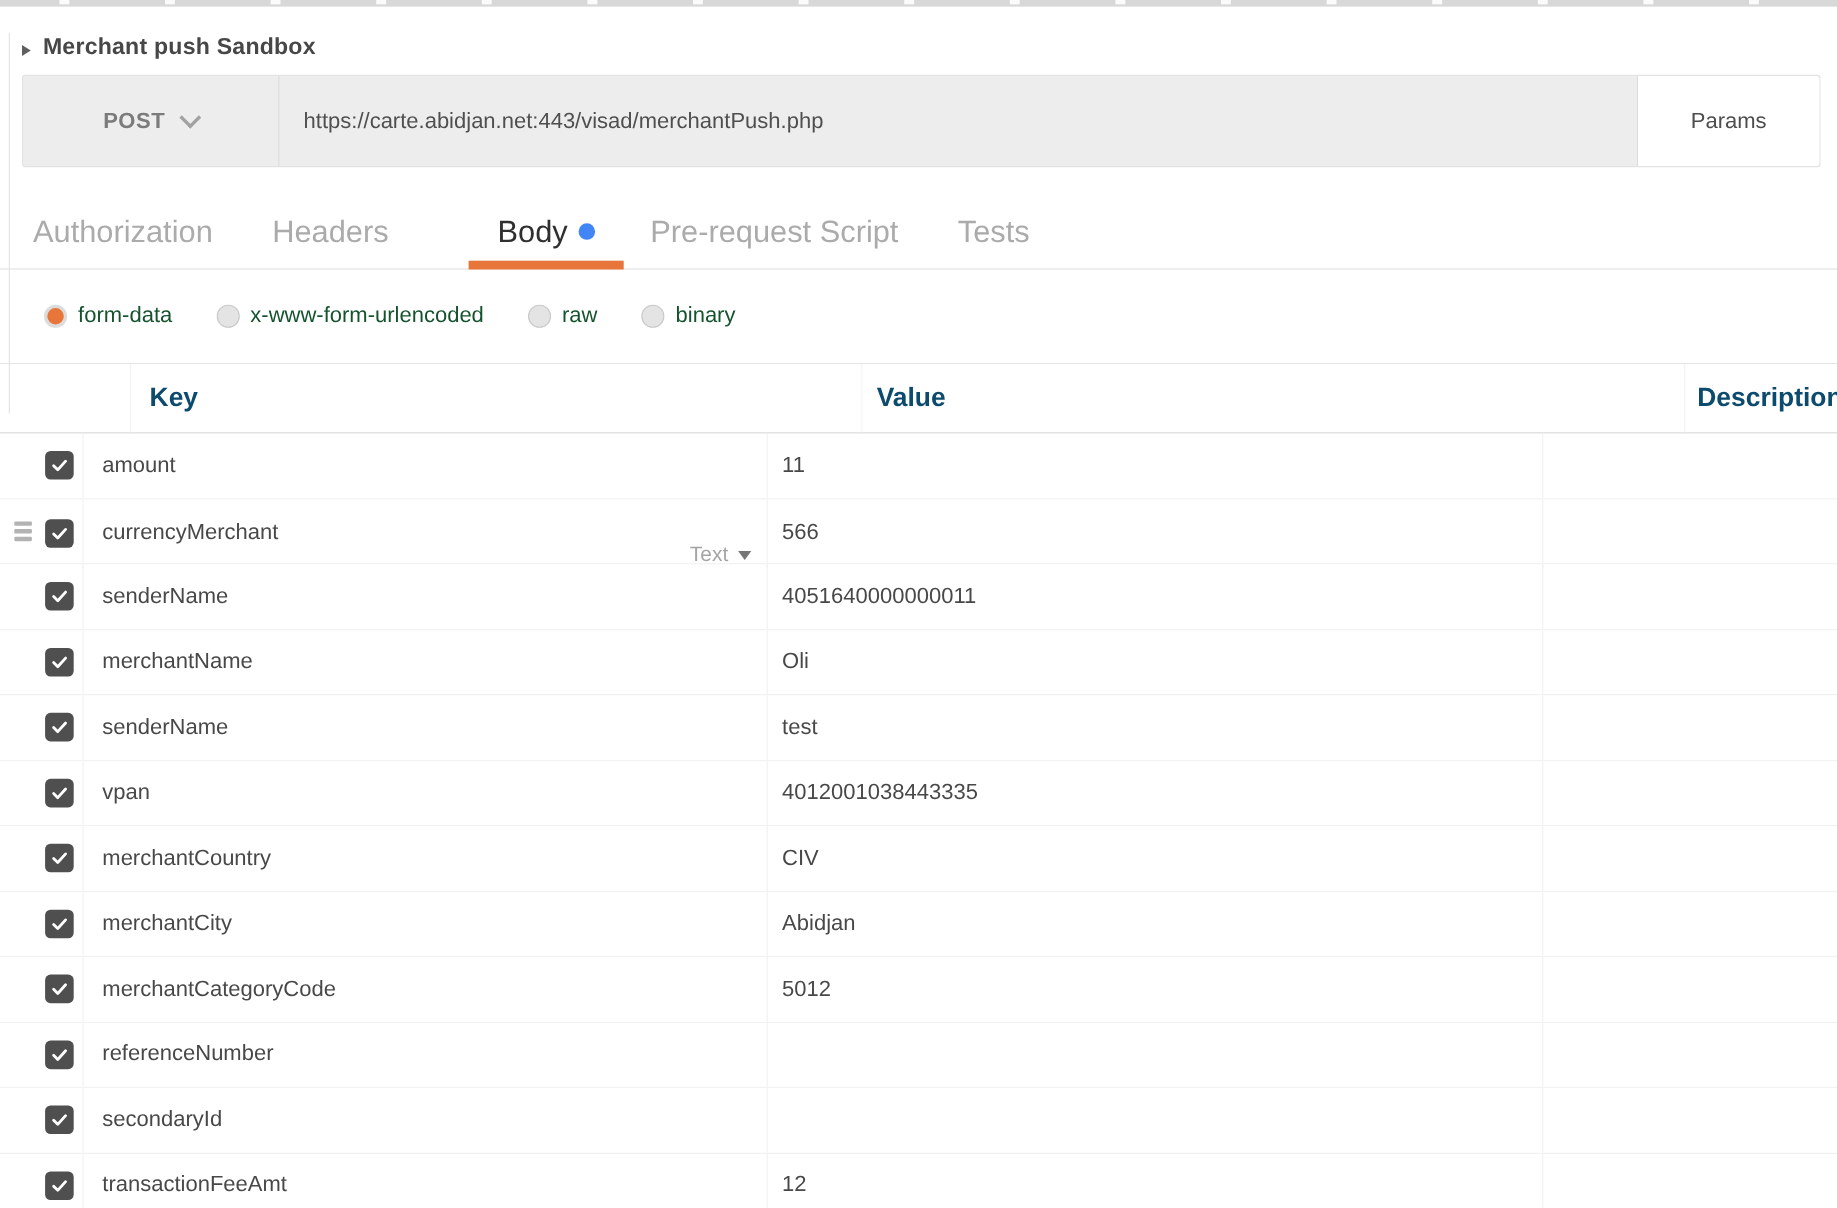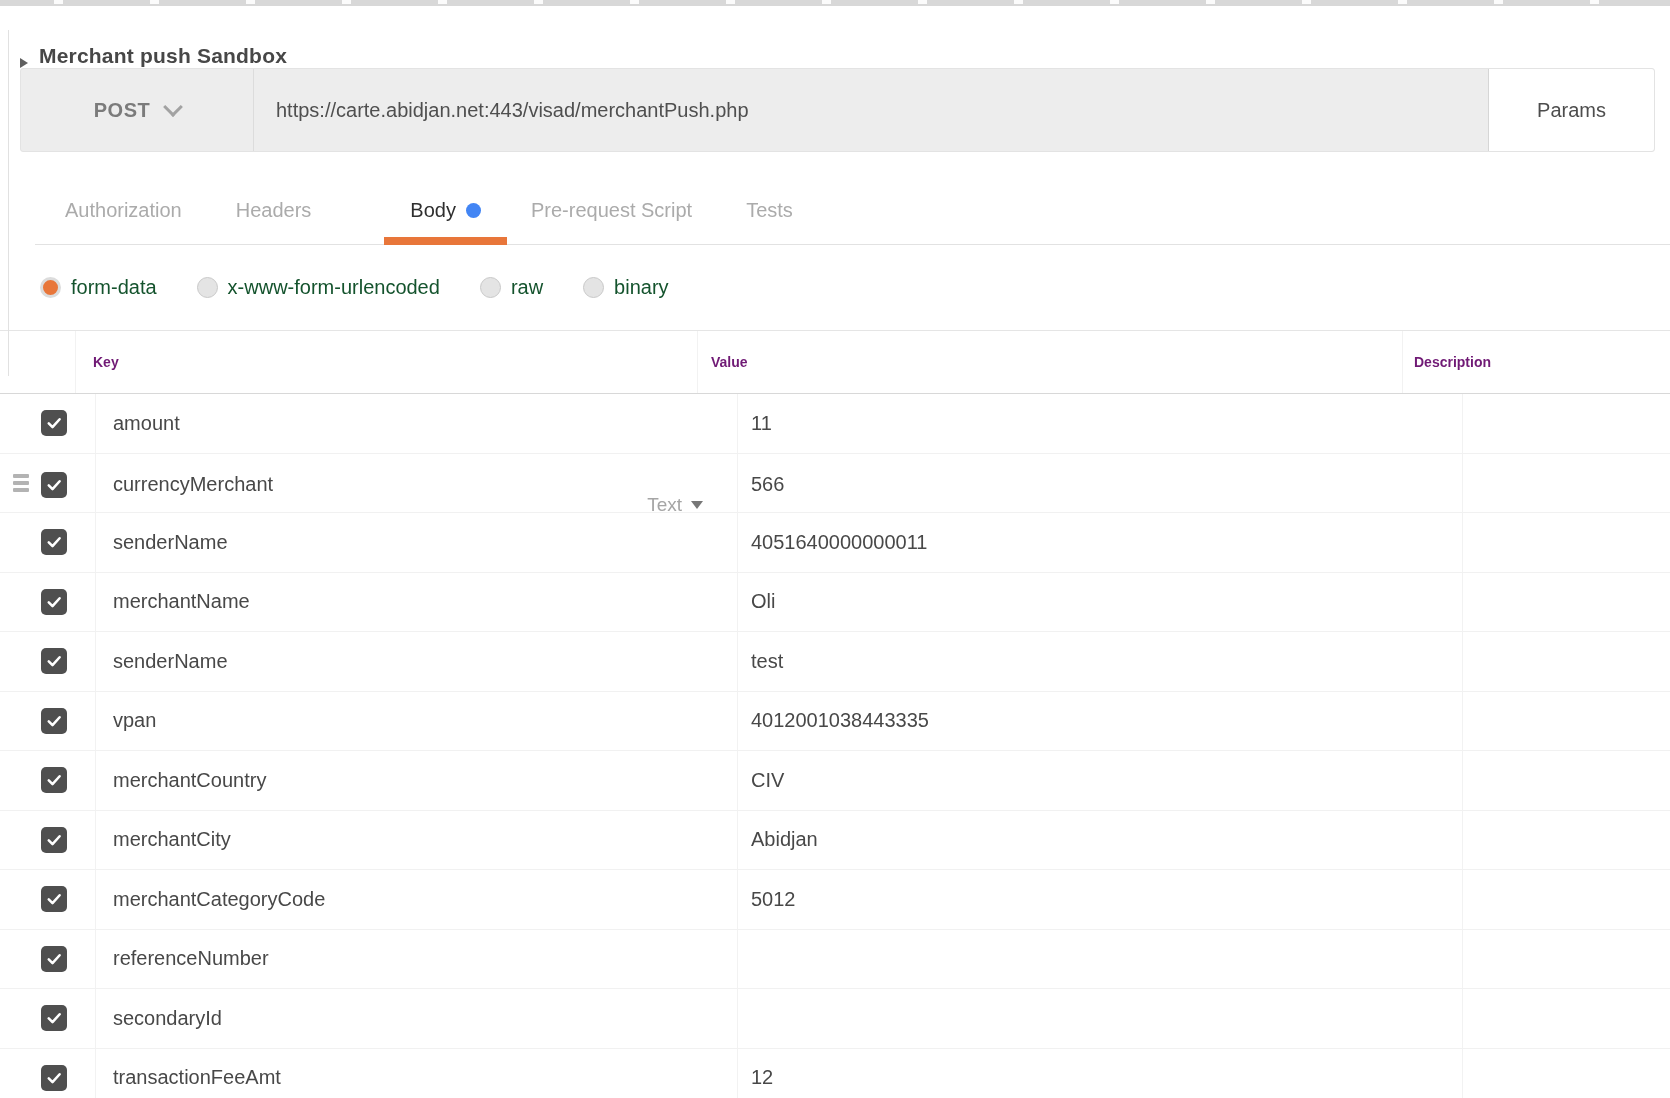--- a/index.html
+++ b/index.html
@@ -11,21 +11,21 @@
     position: relative;
   }
 
   
   .top-strip { height: 6px; background: #d8d8d8; position: relative; }
   .top-strip .notch { position: absolute; top: 0; height: 4px; width: 9px; background: #fbfbfb; }
 
   .left-edge-line { position: absolute; left: 8px; top: 30px; width: 1px; height: 346px; background: #e1e1e1; }
 
   
-  .title-row { height: 62px; padding: 12px 16px 0 20px; display: flex; align-items: flex-end; gap: 11px; }
+  .title-row { height: 62px; padding: 12px 16px 0 20px; display: flex; align-items: center; gap: 11px; }
   .collapse-caret {
     width: 0; height: 0; margin-top: 6px;
     border-left: 8px solid #5f5f5f;
     border-top: 5px solid transparent;
     border-bottom: 5px solid transparent;
   }
   .request-title { font-size: 21px; font-weight: 700; color: #474747; letter-spacing: 0.2px; }
 
   
   .url-bar {
@@ -48,21 +48,21 @@
     width: 166px; border-left: 1px solid #d6d6d6; border-radius: 0 3px 3px 0;
     display: flex; align-items: center; justify-content: center;
     font-size: 20px; color: #4d4d4d; cursor: pointer; background: #ffffff;
   }
 
   
   .tabs-row {
     margin-top: 25px; height: 68px; padding-left: 30px;
     display: flex; align-items: stretch;
     border-bottom: 1px solid #e2e2e2;
-    font-size: 20px; color: #ababab; margin-left: 35px;
+    font-size: 28px; color: #ababab;
   }
   .tab { position: relative; display: flex; align-items: center; margin-right: 54px; cursor: pointer; white-space: nowrap; }
   .tab:nth-child(2) { margin-right: 73px; }
   .tab.active { color: #2f2f2f; padding: 0 26px; margin-right: 24px; }
   .tab.active .tab-underline {
     position: absolute; left: 0; right: 0; bottom: -1px; height: 8px;
     background: var(--accent, #e8763a); display: block;
   }
   .tab-underline { display: none; }
   .unsaved-dot { width: 15px; height: 15px; border-radius: 50%; background: var(--dot-blue, #4285f4); margin-left: 10px; }
@@ -72,26 +72,26 @@
   .mode-item { display: flex; align-items: center; cursor: pointer; }
   .radio { width: 21px; height: 21px; border-radius: 50%; background: #e4e4e4; border: 1px solid #c9c9c9; }
   .mode-item.selected .radio { background: var(--accent, #e8763a); border: 3px solid #dcdcdc; }
   .mode-label { margin-left: 10px; font-size: 20px; color: #14532d; }
 
   
   .kv-table { border-top: 1px solid #e5e5e5; }
   .thead {
     height: 63px; display: grid; grid-template-columns: 75px 622px 705px auto;
     align-items: center; border-bottom: 1px solid #d8d8d8;
-    font-size: 14px; font-weight: 700; color: #701a75;
+    font-size: 24px; font-weight: 700; color: #0c4a6e; gap: 43px;
   }
   .trow {
     height: 59.5px; display: grid; grid-template-columns: 75px 622px 705px auto;
     align-items: center; border-bottom: 1px solid #f1f1f1;
-    font-size: 20px; color: #484848; position: relative; gap: 20px;
+    font-size: 20px; color: #484848; position: relative;
   }
   .col-check { height: 100%; display: flex; align-items: center; justify-content: flex-end; padding-right: 8px; }
   .col-key { height: 100%; border-left: 1px solid #f2f2f2; display: flex; align-items: center;
              justify-content: space-between; padding: 0 14px 0 17px; }
   .col-value { height: 100%; border-left: 1px solid #f2f2f2; display: flex; align-items: center; padding-left: 13px; }
   .col-desc { height: 100%; border-left: 1px solid #f2f2f2; display: flex; align-items: center; padding-left: 11px; }
 
   .checkbox {
     width: 26px; height: 26px; border-radius: 5px; background: #4f4f4f;
     display: flex; align-items: center; justify-content: center; cursor: pointer;

